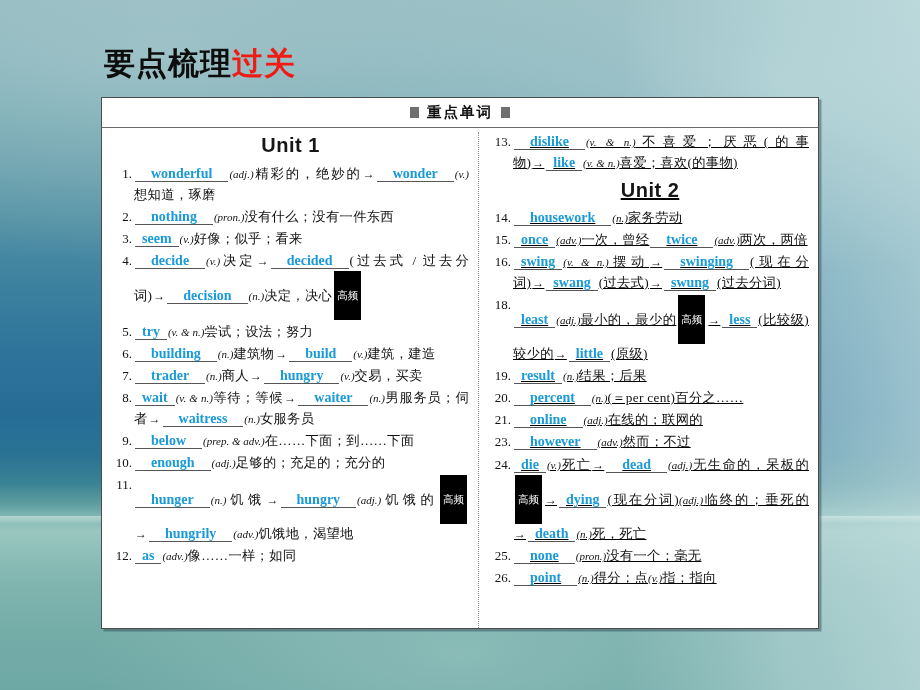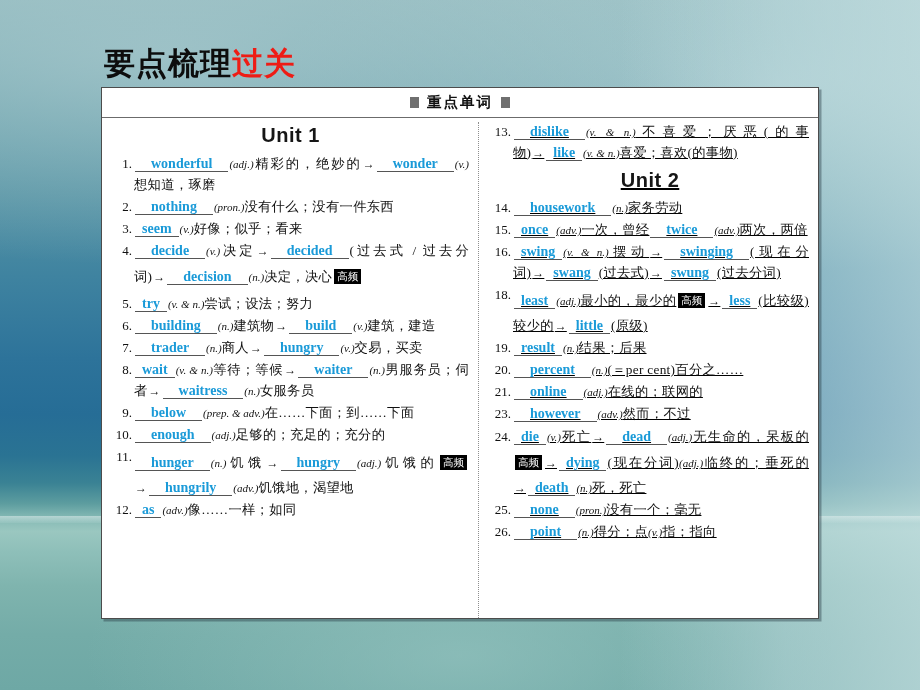--- a/index.html
+++ b/index.html
@@ -59,21 +59,21 @@
     letter-spacing: 1px;
     line-height: 40px;
     white-space: nowrap;
   }
   #title .t-black { color: #0d0d0d; }
   #title .t-red   { color: #ee1c15; }
 
   
   #panel {
     position: absolute;
-    left: 101px; top: 87px;
+    left: 101px; top: 97px;
     width: 718px; height: 532px;
     background: #ffffff;
     border: 1px solid #4c4c4c;
     box-shadow: 2.5px 2.5px 0 rgba(40,60,70,.42);
   }
   #panel-head {
     height: 30px;
     border-bottom: 1px solid #6b6b6b;
     display: flex;
     align-items: center;
@@ -156,24 +156,24 @@
     font-size: 11px;
   }
   .cn { font-size: 13.3px; letter-spacing: .3px; }
   .arrow { font-size: 12px; padding: 0 1px; }
   .badge {
     display: inline-block;
     background: #000;
     color: #fff;
     font-size: 10.5px;
     line-height: 13px;
-    padding: 1px 3px;
+    padding: 18px 3px;
     font-family: "Liberation Sans", sans-serif;
     vertical-align: 1px;
-    margin: 8px 2px;
+    margin: 0 2px;
     letter-spacing: 0;
   }
 </style>
 </head>
 <body>
 
 <div id="bg-photo">
   <div id="bg-right-wash"></div>
   <div id="bg-horizon"></div>
 </div>

